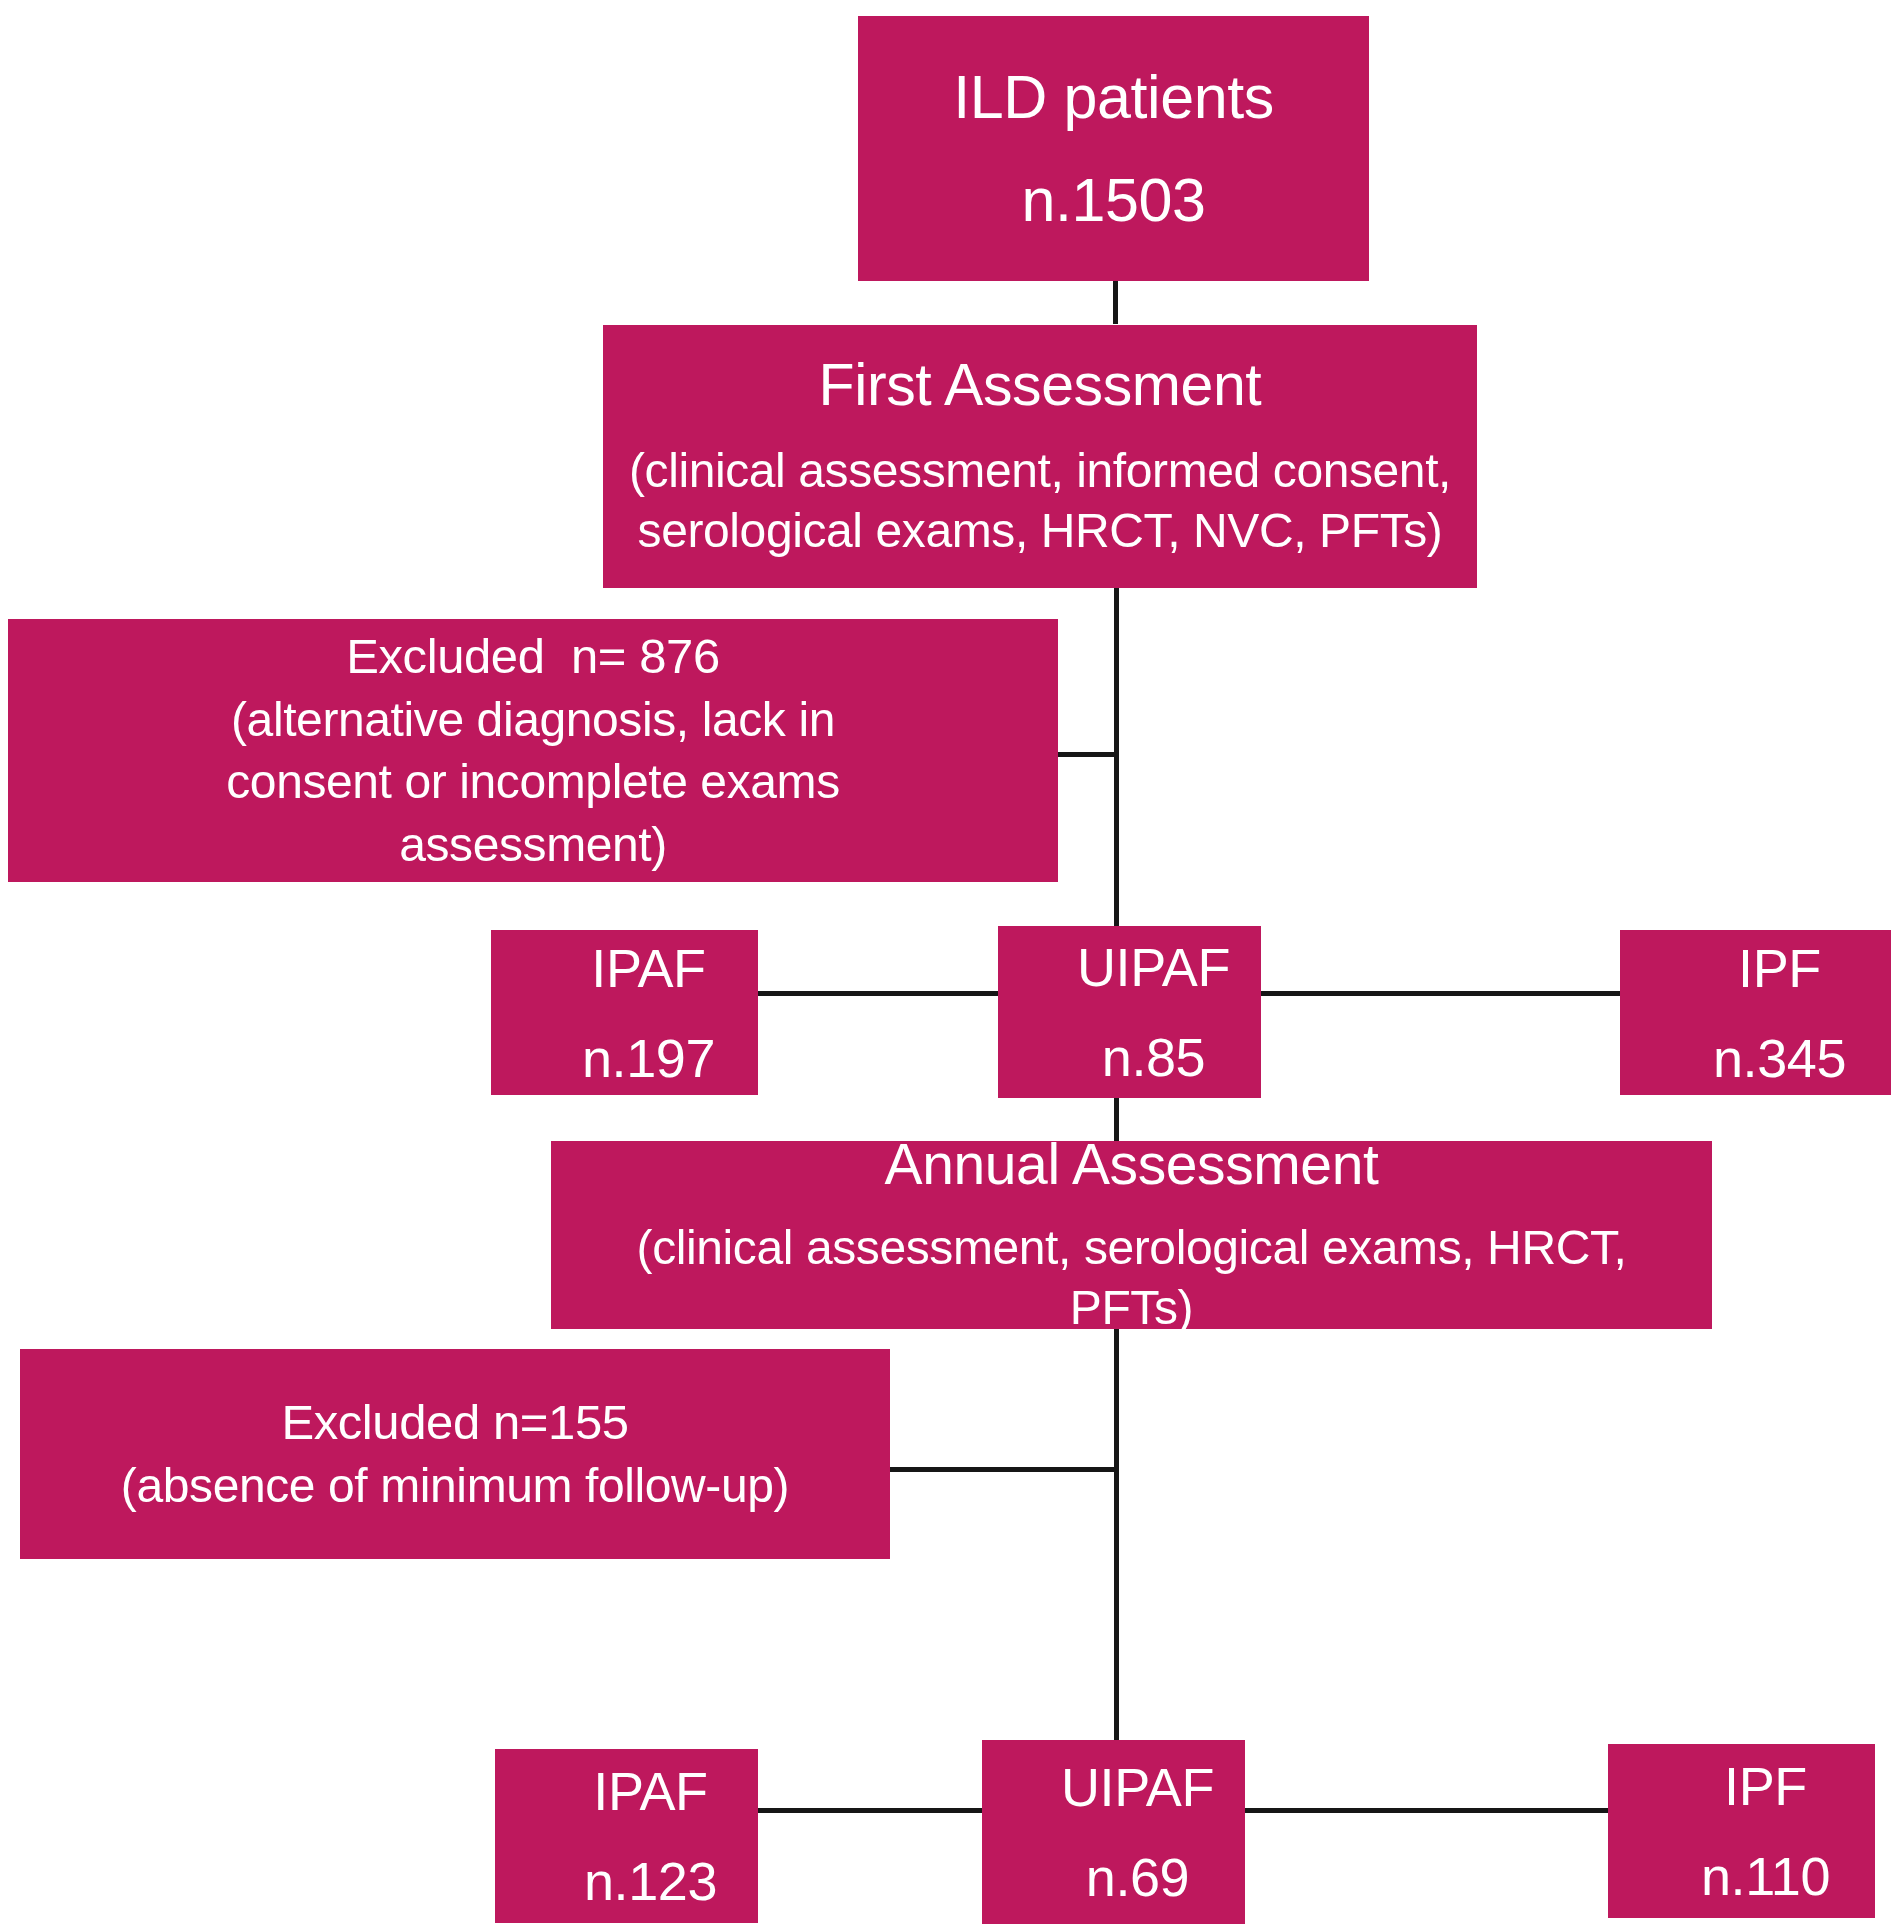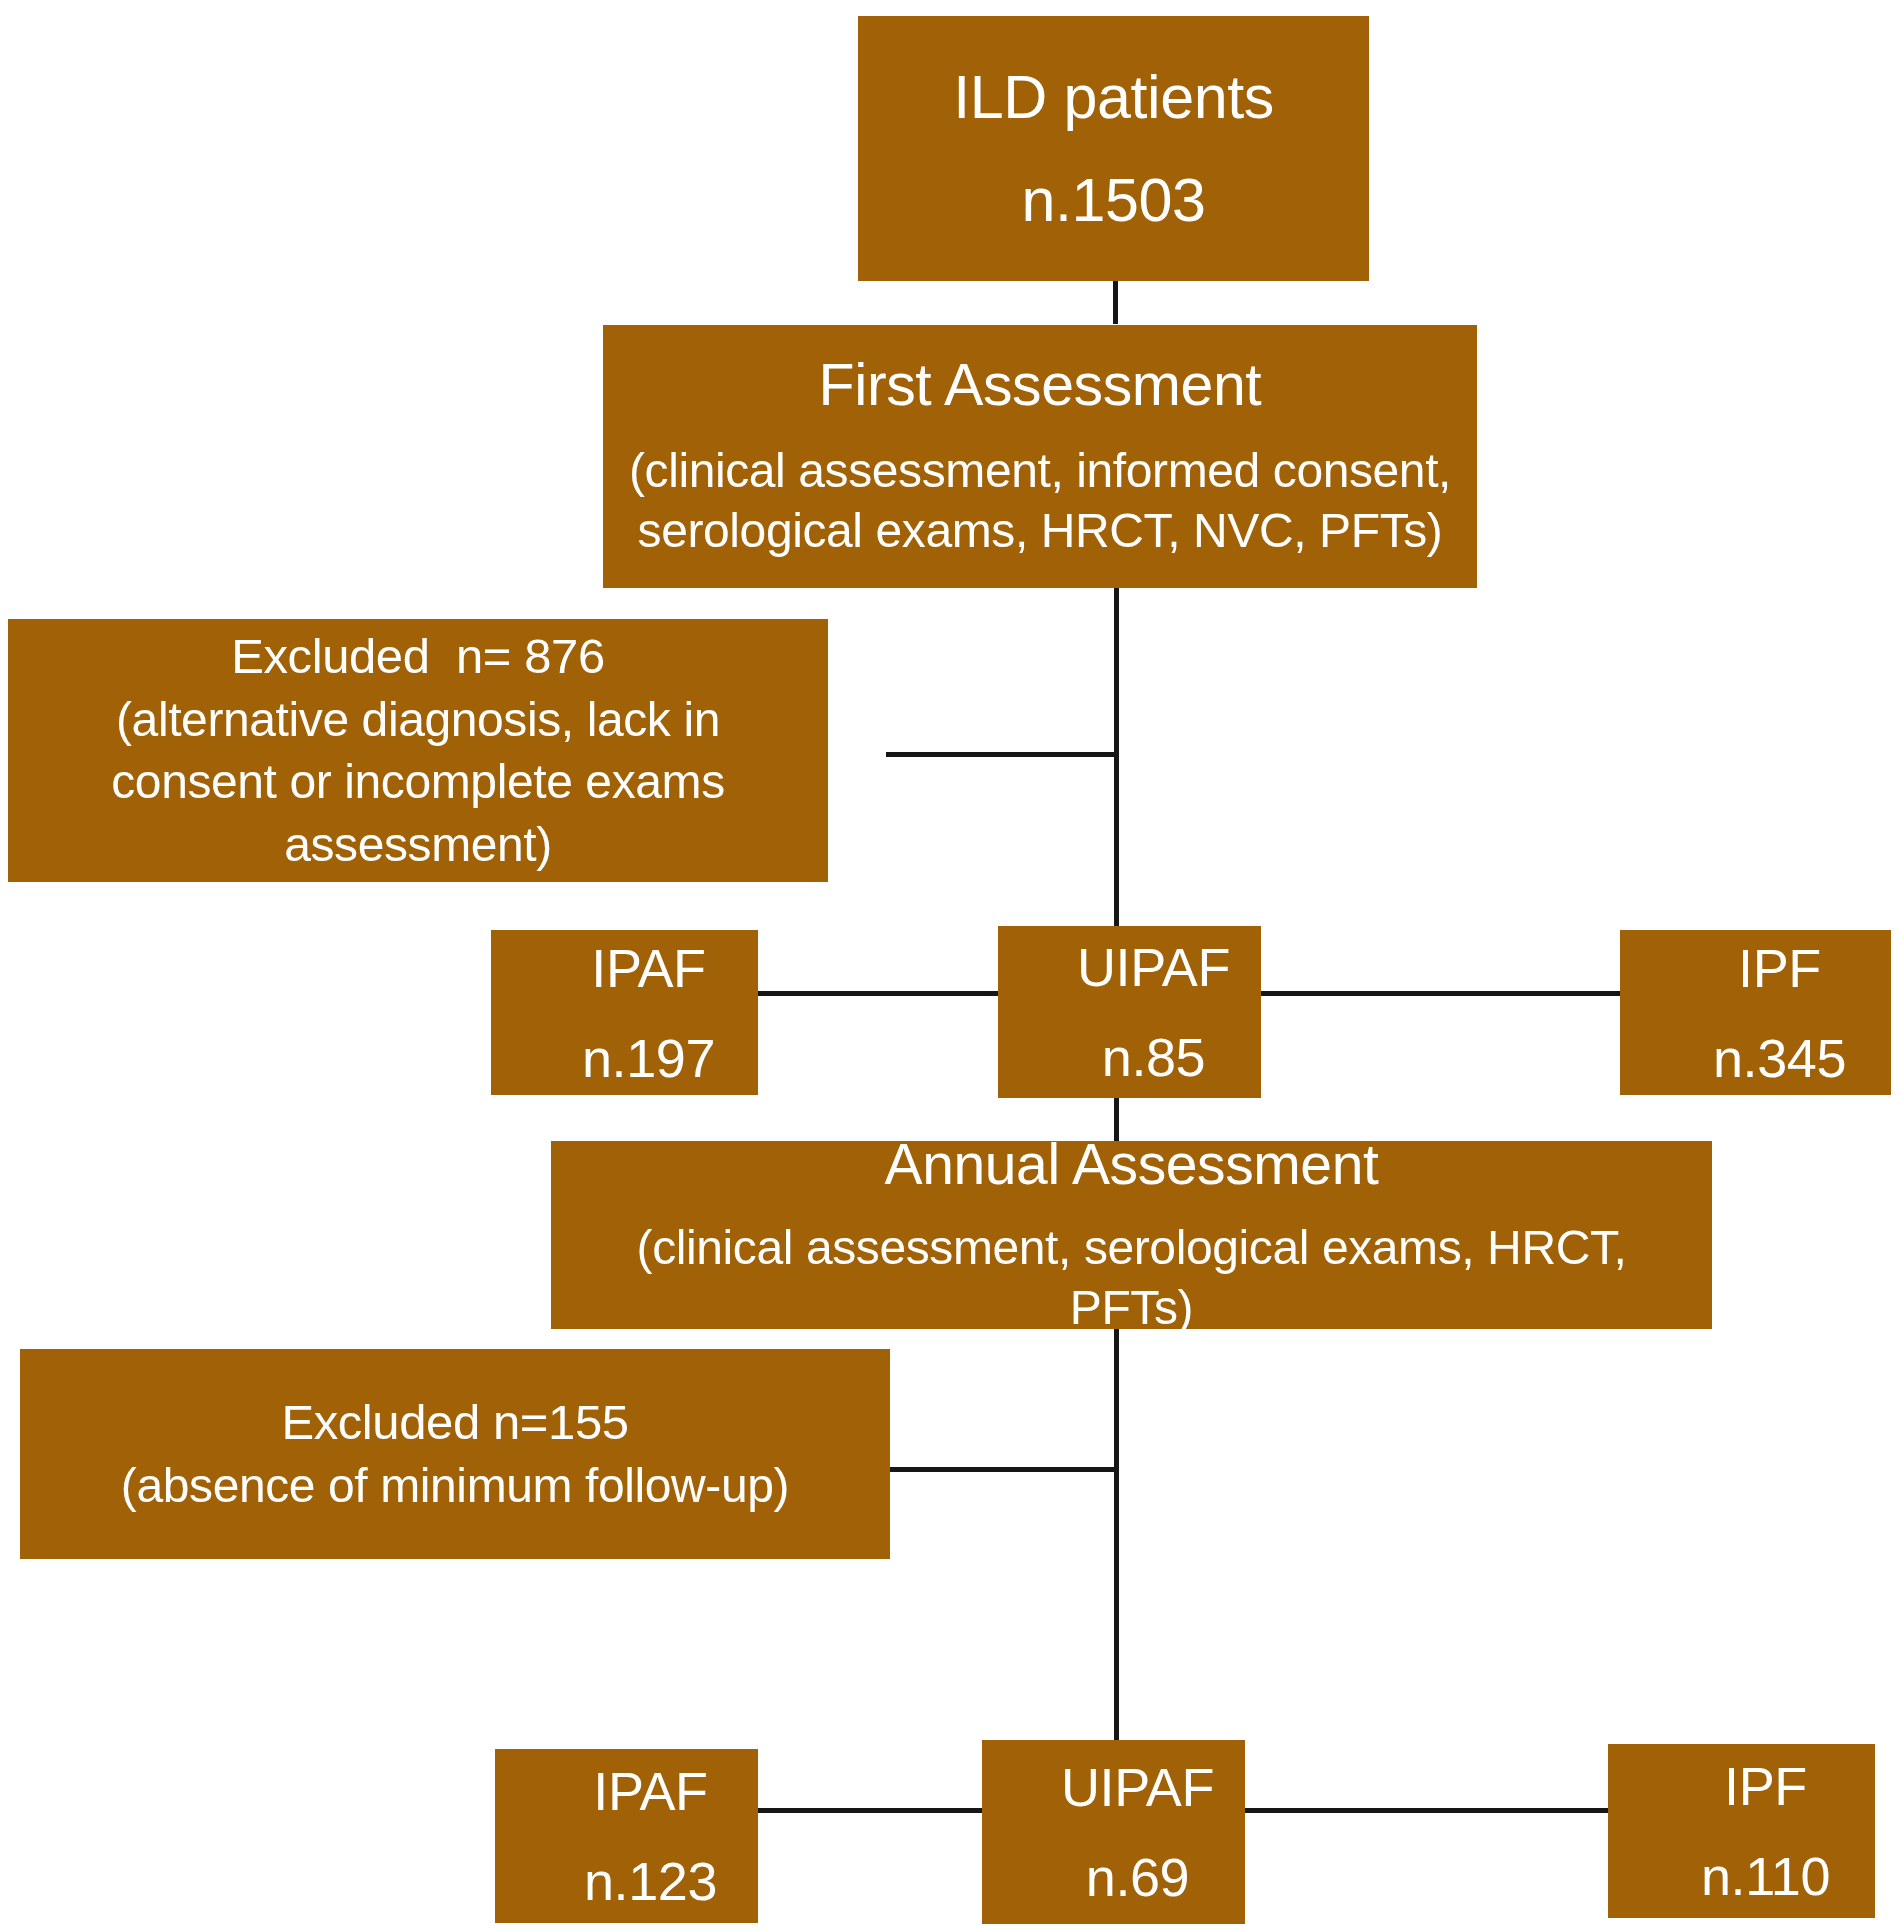--- a/index.html
+++ b/index.html
@@ -11,21 +11,21 @@
     position: relative;
     width: 1900px;
     height: 1931px;
     background: #ffffff;
     overflow: hidden;
     font-family: "Liberation Sans", sans-serif;
     letter-spacing: -0.4px;
   }
   .box {
     position: absolute;
-    background: #a16207;
+    background: #be185d;
     color: #ffffff;
     display: flex;
     flex-direction: column;
     align-items: center;
     justify-content: center;
     text-align: center;
     box-sizing: border-box;
   }
   .bx-title {
     font-size: 59px;
@@ -78,21 +78,21 @@
   <div class="box node-ild" style="left:858px; top:16px; width:511px; height:265px;">
     <div class="bx-title">ILD patients</div>
     <div class="bx-title">n.1503</div>
   </div>
 
   <div class="box node-first" style="left:603px; top:325px; width:874px; height:263px;">
     <div class="bx-title">First Assessment</div>
     <div class="bx-sub">(clinical assessment, informed consent, serological exams, HRCT, NVC, PFTs)</div>
   </div>
 
-  <div class="box excl node-excl1" style="left:8px; top:619px; width:820px; height:263px;">
+  <div class="box excl node-excl1" style="left:8px; top:619px; width:1050px; height:263px;">
     <div class="bx-title">Excluded  n= 876</div>
     <div class="bx-sub">(alternative diagnosis, lack in consent or incomplete exams assessment)</div>
   </div>
 
   <div class="box diag" style="left:491px; top:930px; width:267px; height:165px;">
     <div class="bx-label">IPAF</div>
     <div class="bx-count">n.197</div>
   </div>
   <div class="box diag" style="left:998px; top:926px; width:263px; height:172px;">
     <div class="bx-label">UIPAF</div>

